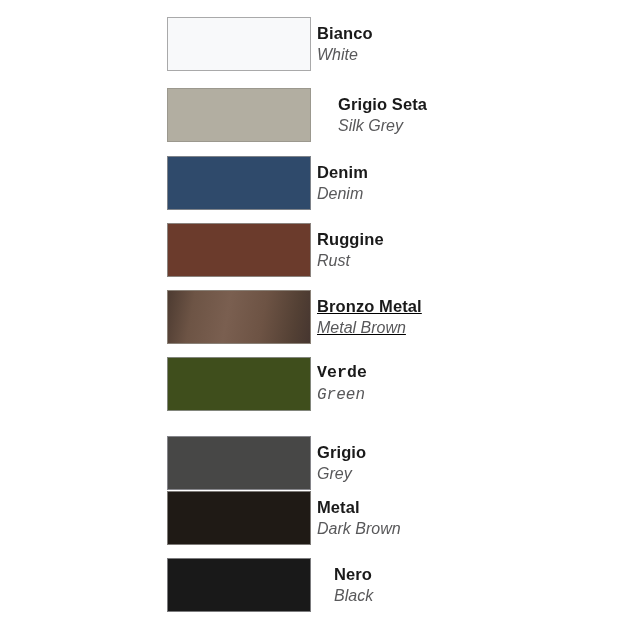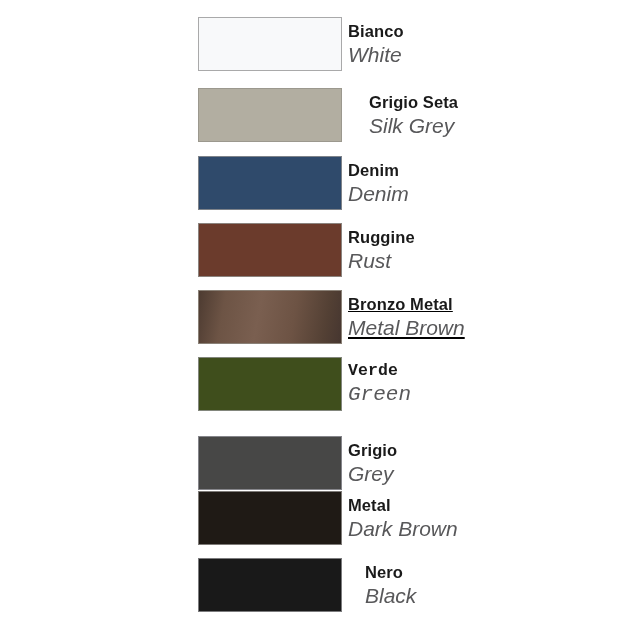--- a/index.html
+++ b/index.html
@@ -18,21 +18,20 @@
     width: 626px;
     height: 626px;
     box-sizing: border-box;
   }
   .swatch-row {
     position: absolute;
     left: 167px;
     display: flex;
     align-items: center;
     height: 54px;
-    margin-left: 31px;
   }
   .swatch-chip {
     width: 144px;
     height: 54px;
     box-sizing: border-box;
     border: 1px solid #a9a9aa;
     flex: 0 0 auto;
   }
   .swatch-labels {
     margin-left: 6px;
@@ -43,21 +42,21 @@
   }
   .label-primary {
     font-size: 16.5px;
     font-weight: bold;
     color: #1a1a1a;
     letter-spacing: 0.1px;
     white-space: nowrap;
     margin-bottom: 5px;
   }
   .label-secondary {
-    font-size: 21px;
+    font-size: 16px;
     font-style: italic;
     font-weight: normal;
     color: #58585a;
     white-space: nowrap;
   }
 </style>
 </head>
 <body>
 
 <div id="swatch-chart">

